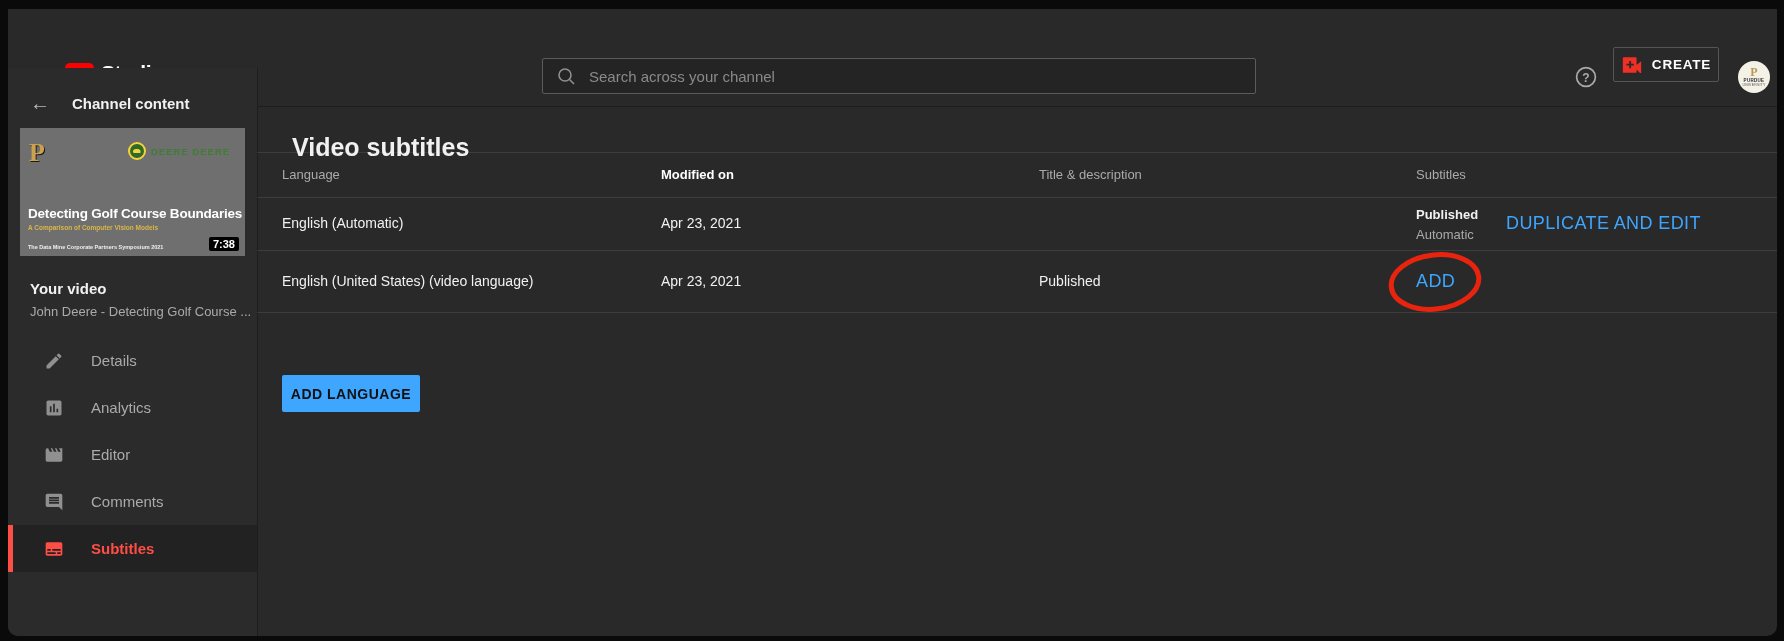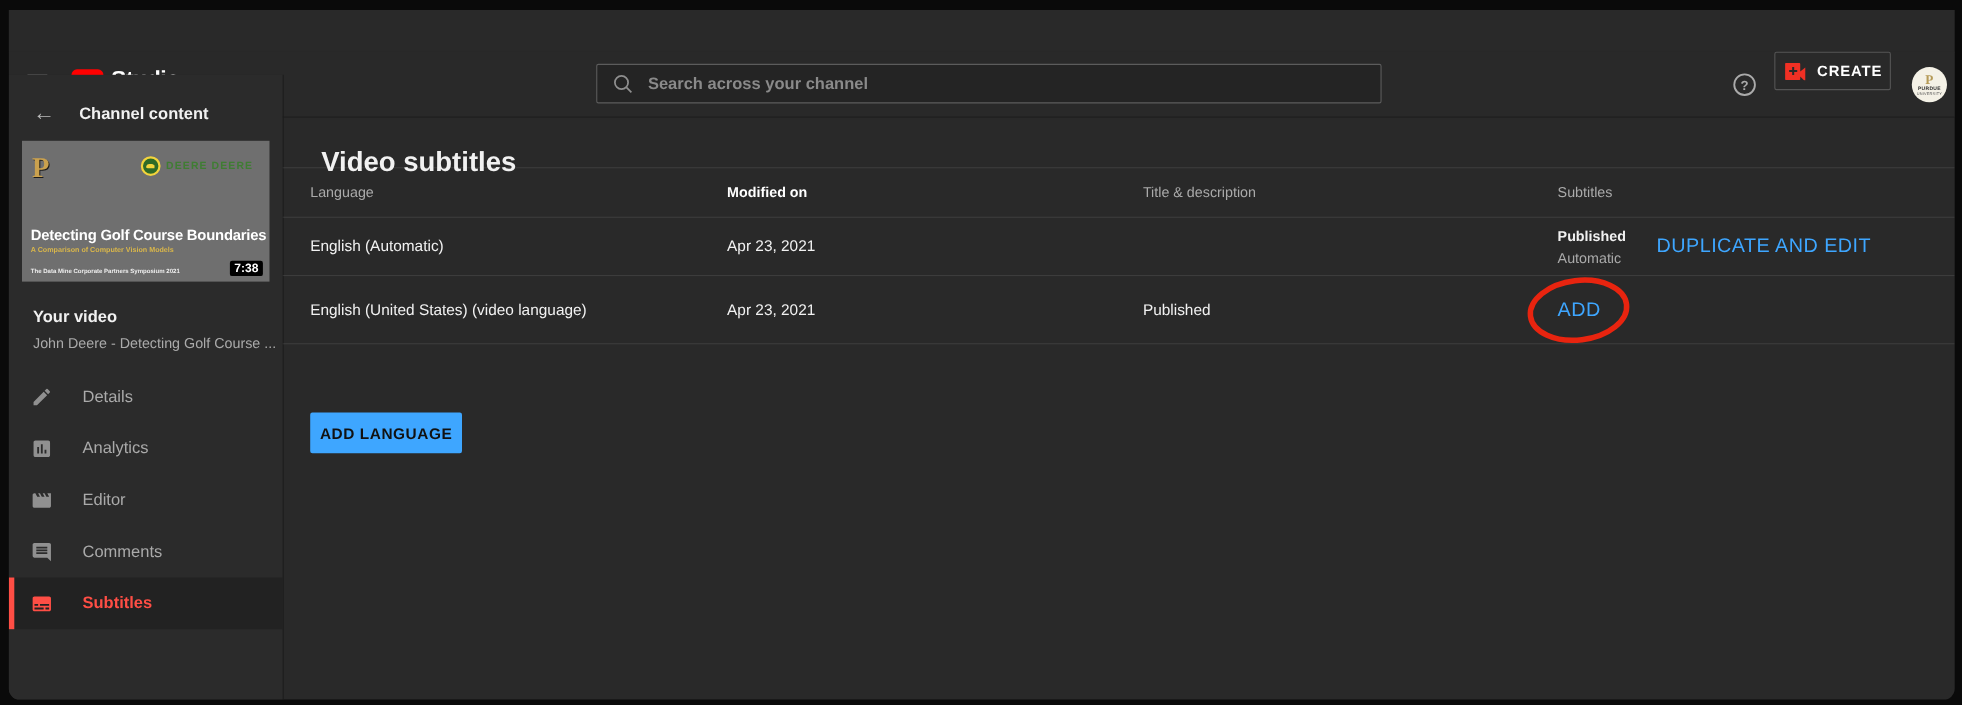--- a/index.html
+++ b/index.html
@@ -23,21 +23,21 @@
   .hamburger span{display:block;width:18px;height:2px;background:#d9d9d9;}
   .brandwrap{position:absolute;left:57px;top:14px;display:flex;align-items:center;gap:7px;}
   .ytlogo{width:29px;height:21px;background:var(--logo-red);border-radius:5px;position:relative;}
   .ytlogo:after{content:"";position:absolute;left:11px;top:6px;border-style:solid;
                 border-width:4.5px 0 4.5px 8px;border-color:transparent transparent transparent #fff;}
   .brandtext{color:#fff;font-size:21px;font-weight:700;letter-spacing:-.5px;}
 
   .searchbox{position:absolute;left:534px;top:11px;width:714px;height:36px;background:#242424;
              border:1px solid #5c5c5c;border-radius:2px;display:flex;align-items:center;padding:0 14px;gap:14px;}
   .searchbox input{flex:1;background:transparent;border:none;outline:none;color:#ec4899;font-size:15px;
-                   font-family:"Liberation Sans",sans-serif;font-weight:bold;}
+                   font-family:"Liberation Sans",sans-serif;}
   .searchbox input::placeholder{color:#8a8a8a;}
 
   .helpbtn{position:absolute;left:1567px;top:19px;width:22px;height:22px;cursor:pointer;}
   .createbtn{position:absolute;left:1605px;top:0;width:106px;height:35px;background:transparent;
              border:1px solid #555;border-radius:2px;display:flex;align-items:center;justify-content:center;
              gap:9px;cursor:pointer;}
   .createbtn .lbl{color:#fff;font-size:13.5px;font-weight:700;letter-spacing:.8px;}
   .avatar{position:absolute;left:1730px;top:14px;width:32px;height:32px;border-radius:50%;background:#f4f1e6;
           display:flex;flex-direction:column;align-items:center;justify-content:center;cursor:pointer;overflow:hidden;}
   .avatar .p{color:#b59a57;font-family:"Liberation Serif",serif;font-weight:700;font-size:12px;line-height:11px;}
@@ -63,21 +63,21 @@
   .thumb .ttl{position:absolute;left:8px;top:78px;color:#fff;font-size:13.5px;font-weight:700;letter-spacing:-.2px;}
   .thumb .sub{position:absolute;left:8px;top:96px;color:#d9b64a;font-size:6.5px;font-weight:700;}
   .thumb .foot{position:absolute;left:8px;top:116px;color:#eee;font-size:5.5px;font-weight:700;}
   .thumb .dur{position:absolute;right:6px;bottom:5px;background:#000;color:#fff;font-size:11px;font-weight:700;
               padding:1px 4px;border-radius:2px;}
 
   .yourvideo{position:absolute;left:22px;top:271px;color:#f1f1f1;font-size:15px;font-weight:700;}
   .videoname{position:absolute;left:22px;top:295px;color:#aaa;font-size:13px;}
 
   .menu{position:absolute;left:0;top:328px;width:249px;}
-  .menu-item{position:relative;width:249px;height:47px;display:flex;align-items:center;padding-left:20px;gap:27px;
+  .menu-item{position:relative;width:249px;height:47px;display:flex;align-items:center;padding-left:36px;gap:27px;
              cursor:pointer;}
   .menu-item .mlabel{color:#aaa;font-size:15px;}
   .menu-item svg{flex:0 0 auto;}
   .menu-item .micon{fill:#909090;}
   .menu-item.active{background:#222222;}
   .menu-item.active:before{content:"";position:absolute;left:0;top:0;width:5px;height:47px;background:var(--accent-red);}
   .menu-item.active .mlabel{color:var(--accent-red);font-weight:700;}
   .menu-item.active .micon{fill:var(--accent-red);}
 
   

